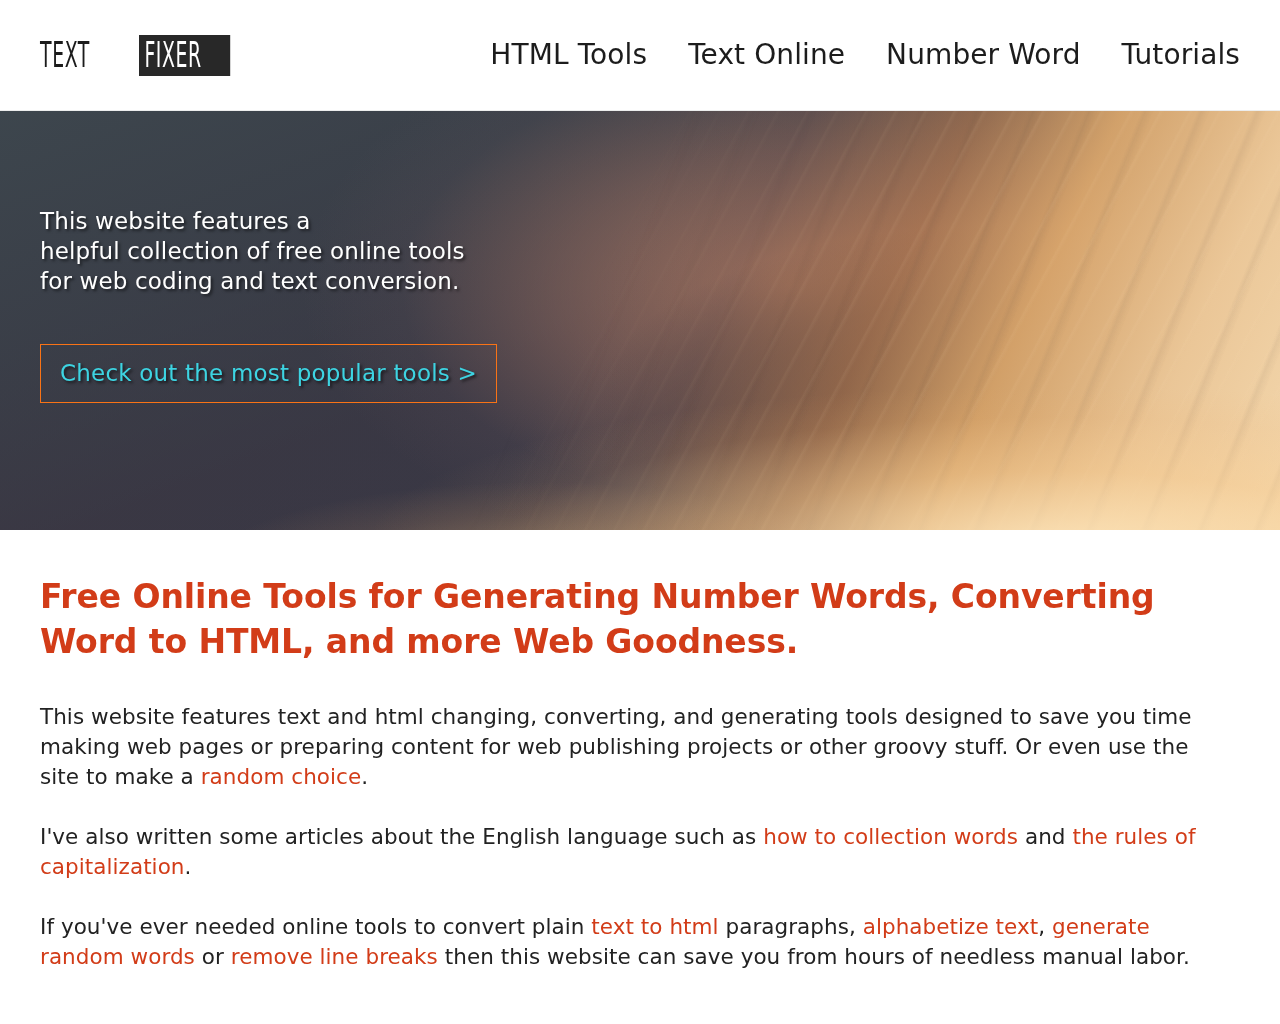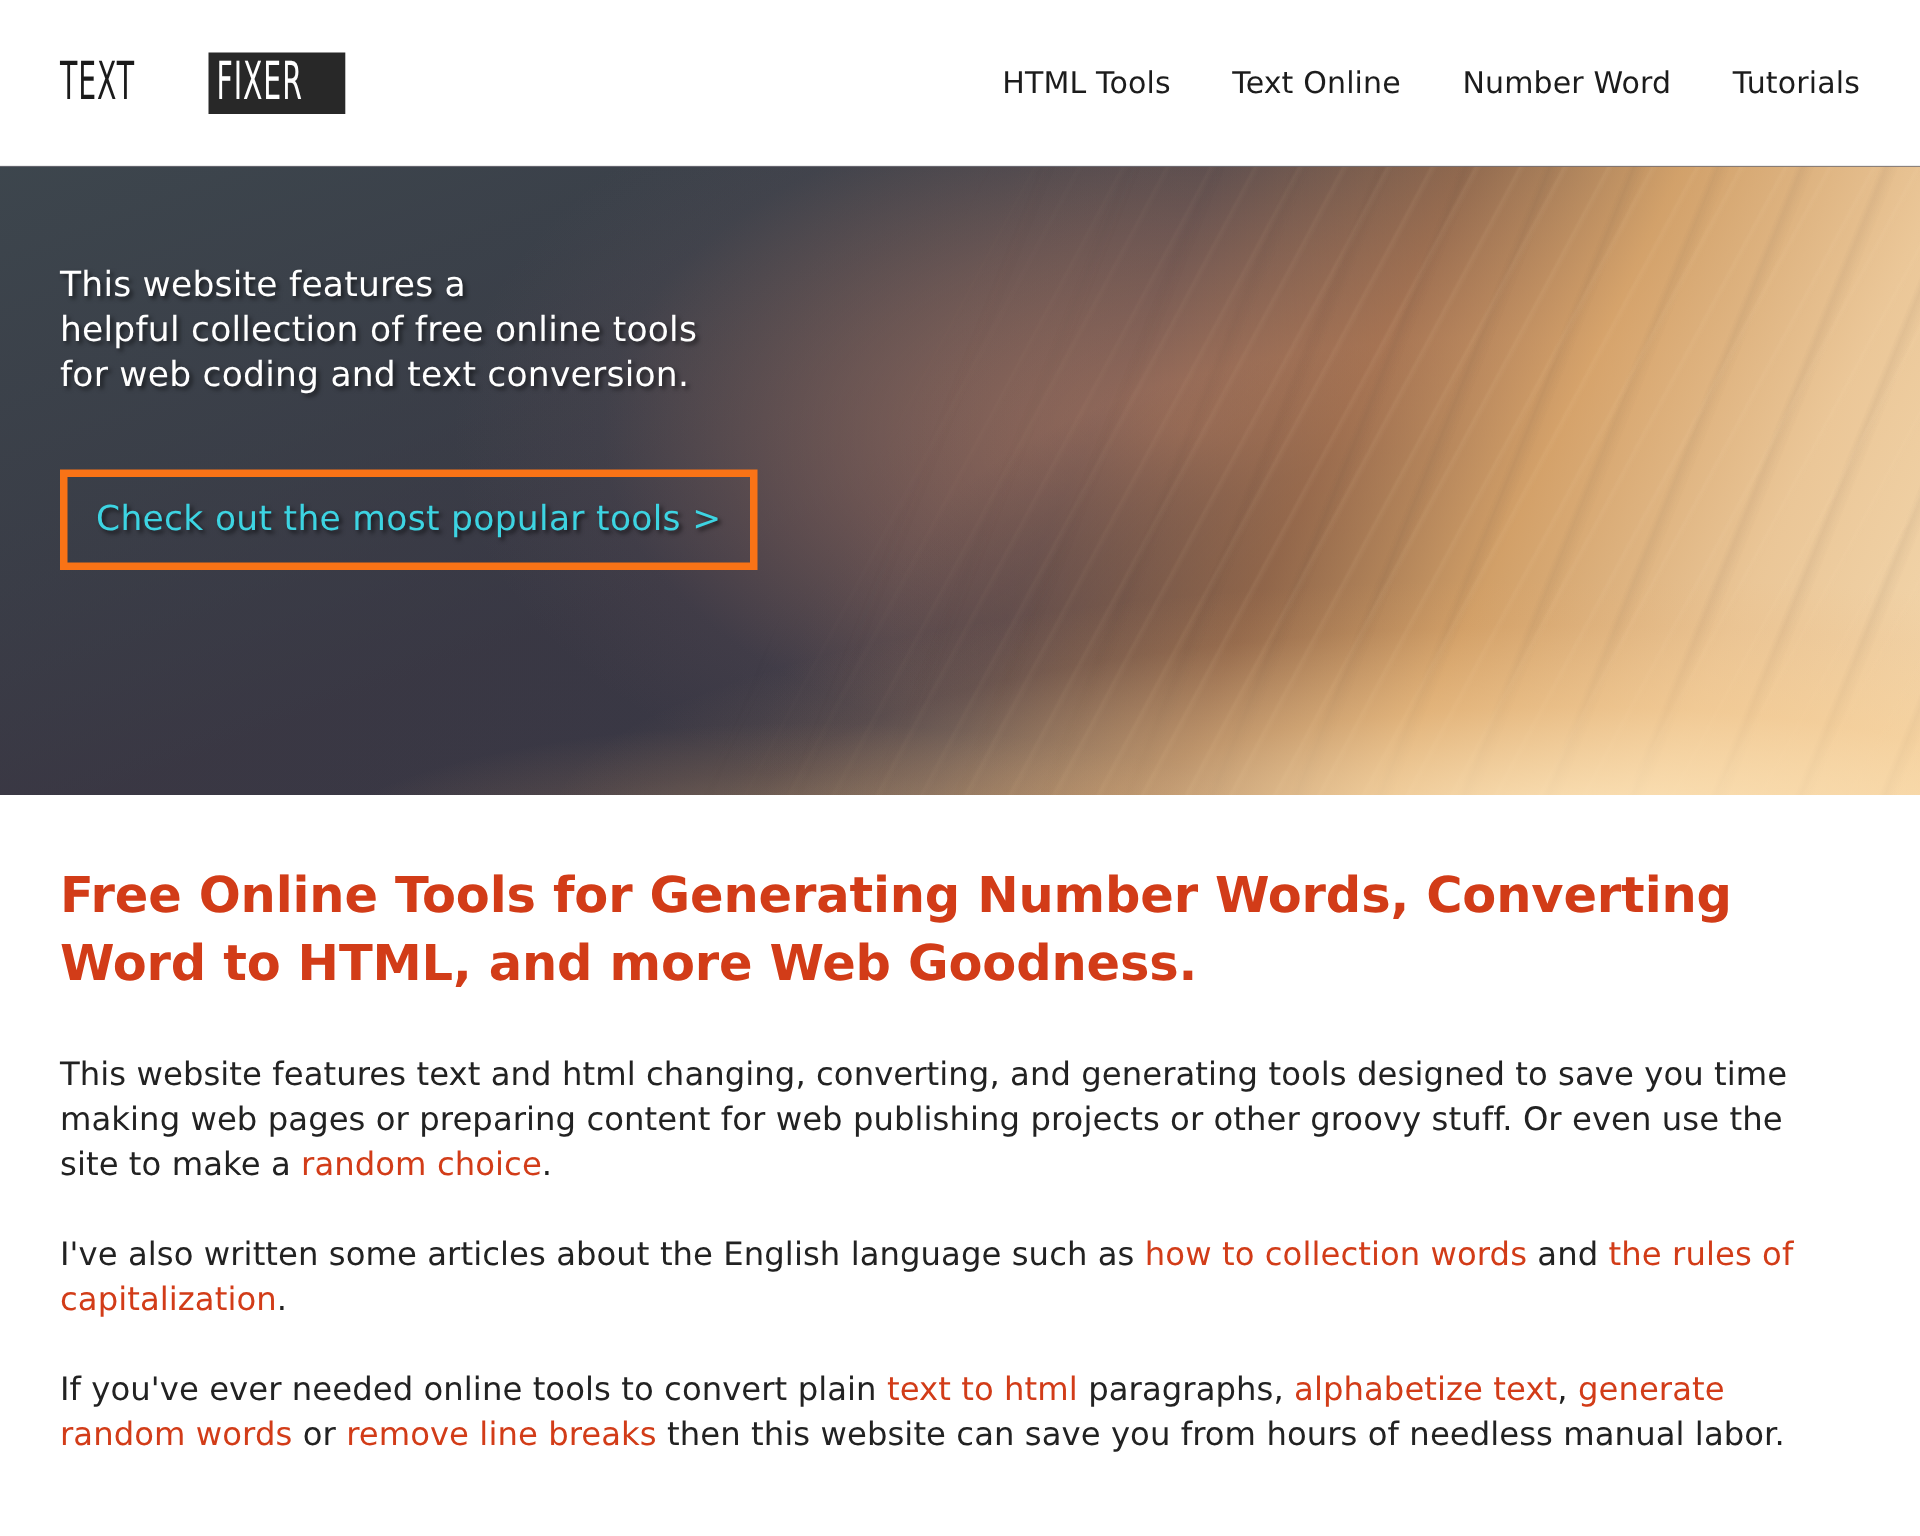--- a/index.html
+++ b/index.html
@@ -57,21 +57,21 @@
   }
 
   .main-nav {
     margin-left: auto;
     display: flex;
     align-items: center;
     gap: 41px;
     padding-right: 0px;
   }
   .nav-link {
-    font-size: 20px;
+    font-size: 28px;
     color: #1c1c1c;
     text-decoration: none;
     letter-spacing: 0.1px;
     line-height: 1;
     white-space: nowrap;
   }
 
   
   .hero {
     position: relative;
@@ -148,33 +148,33 @@
         rgba(232,170,110,0) 82%);
   }
 
   .hero-inner {
     position: relative;
     z-index: 3;
     padding: 0 40px;
   }
   .hero-tagline {
     margin: 0;
-    padding-top: 64px;
+    padding-top: 95px;
     color: #ffffff;
     font-size: 23px;
     line-height: 30px;
     letter-spacing: 0.15px;
     text-shadow: 2px 2px 3px rgba(0,0,0,0.55);
     white-space: pre-line;
   }
   .hero-cta {
     display: inline-block;
     margin-top: 48px;
     padding: 14px 19px 15px 19px;
-    border: 5px solid #f97316;
+    border: 1px solid #f97316;
     color: #3dd4e2;
     font-size: 23px;
     line-height: 28px;
     letter-spacing: 0.2px;
     text-decoration: none;
     text-shadow: 2px 2px 3px rgba(0,0,0,0.6);
     background: transparent;
   }
 
   

